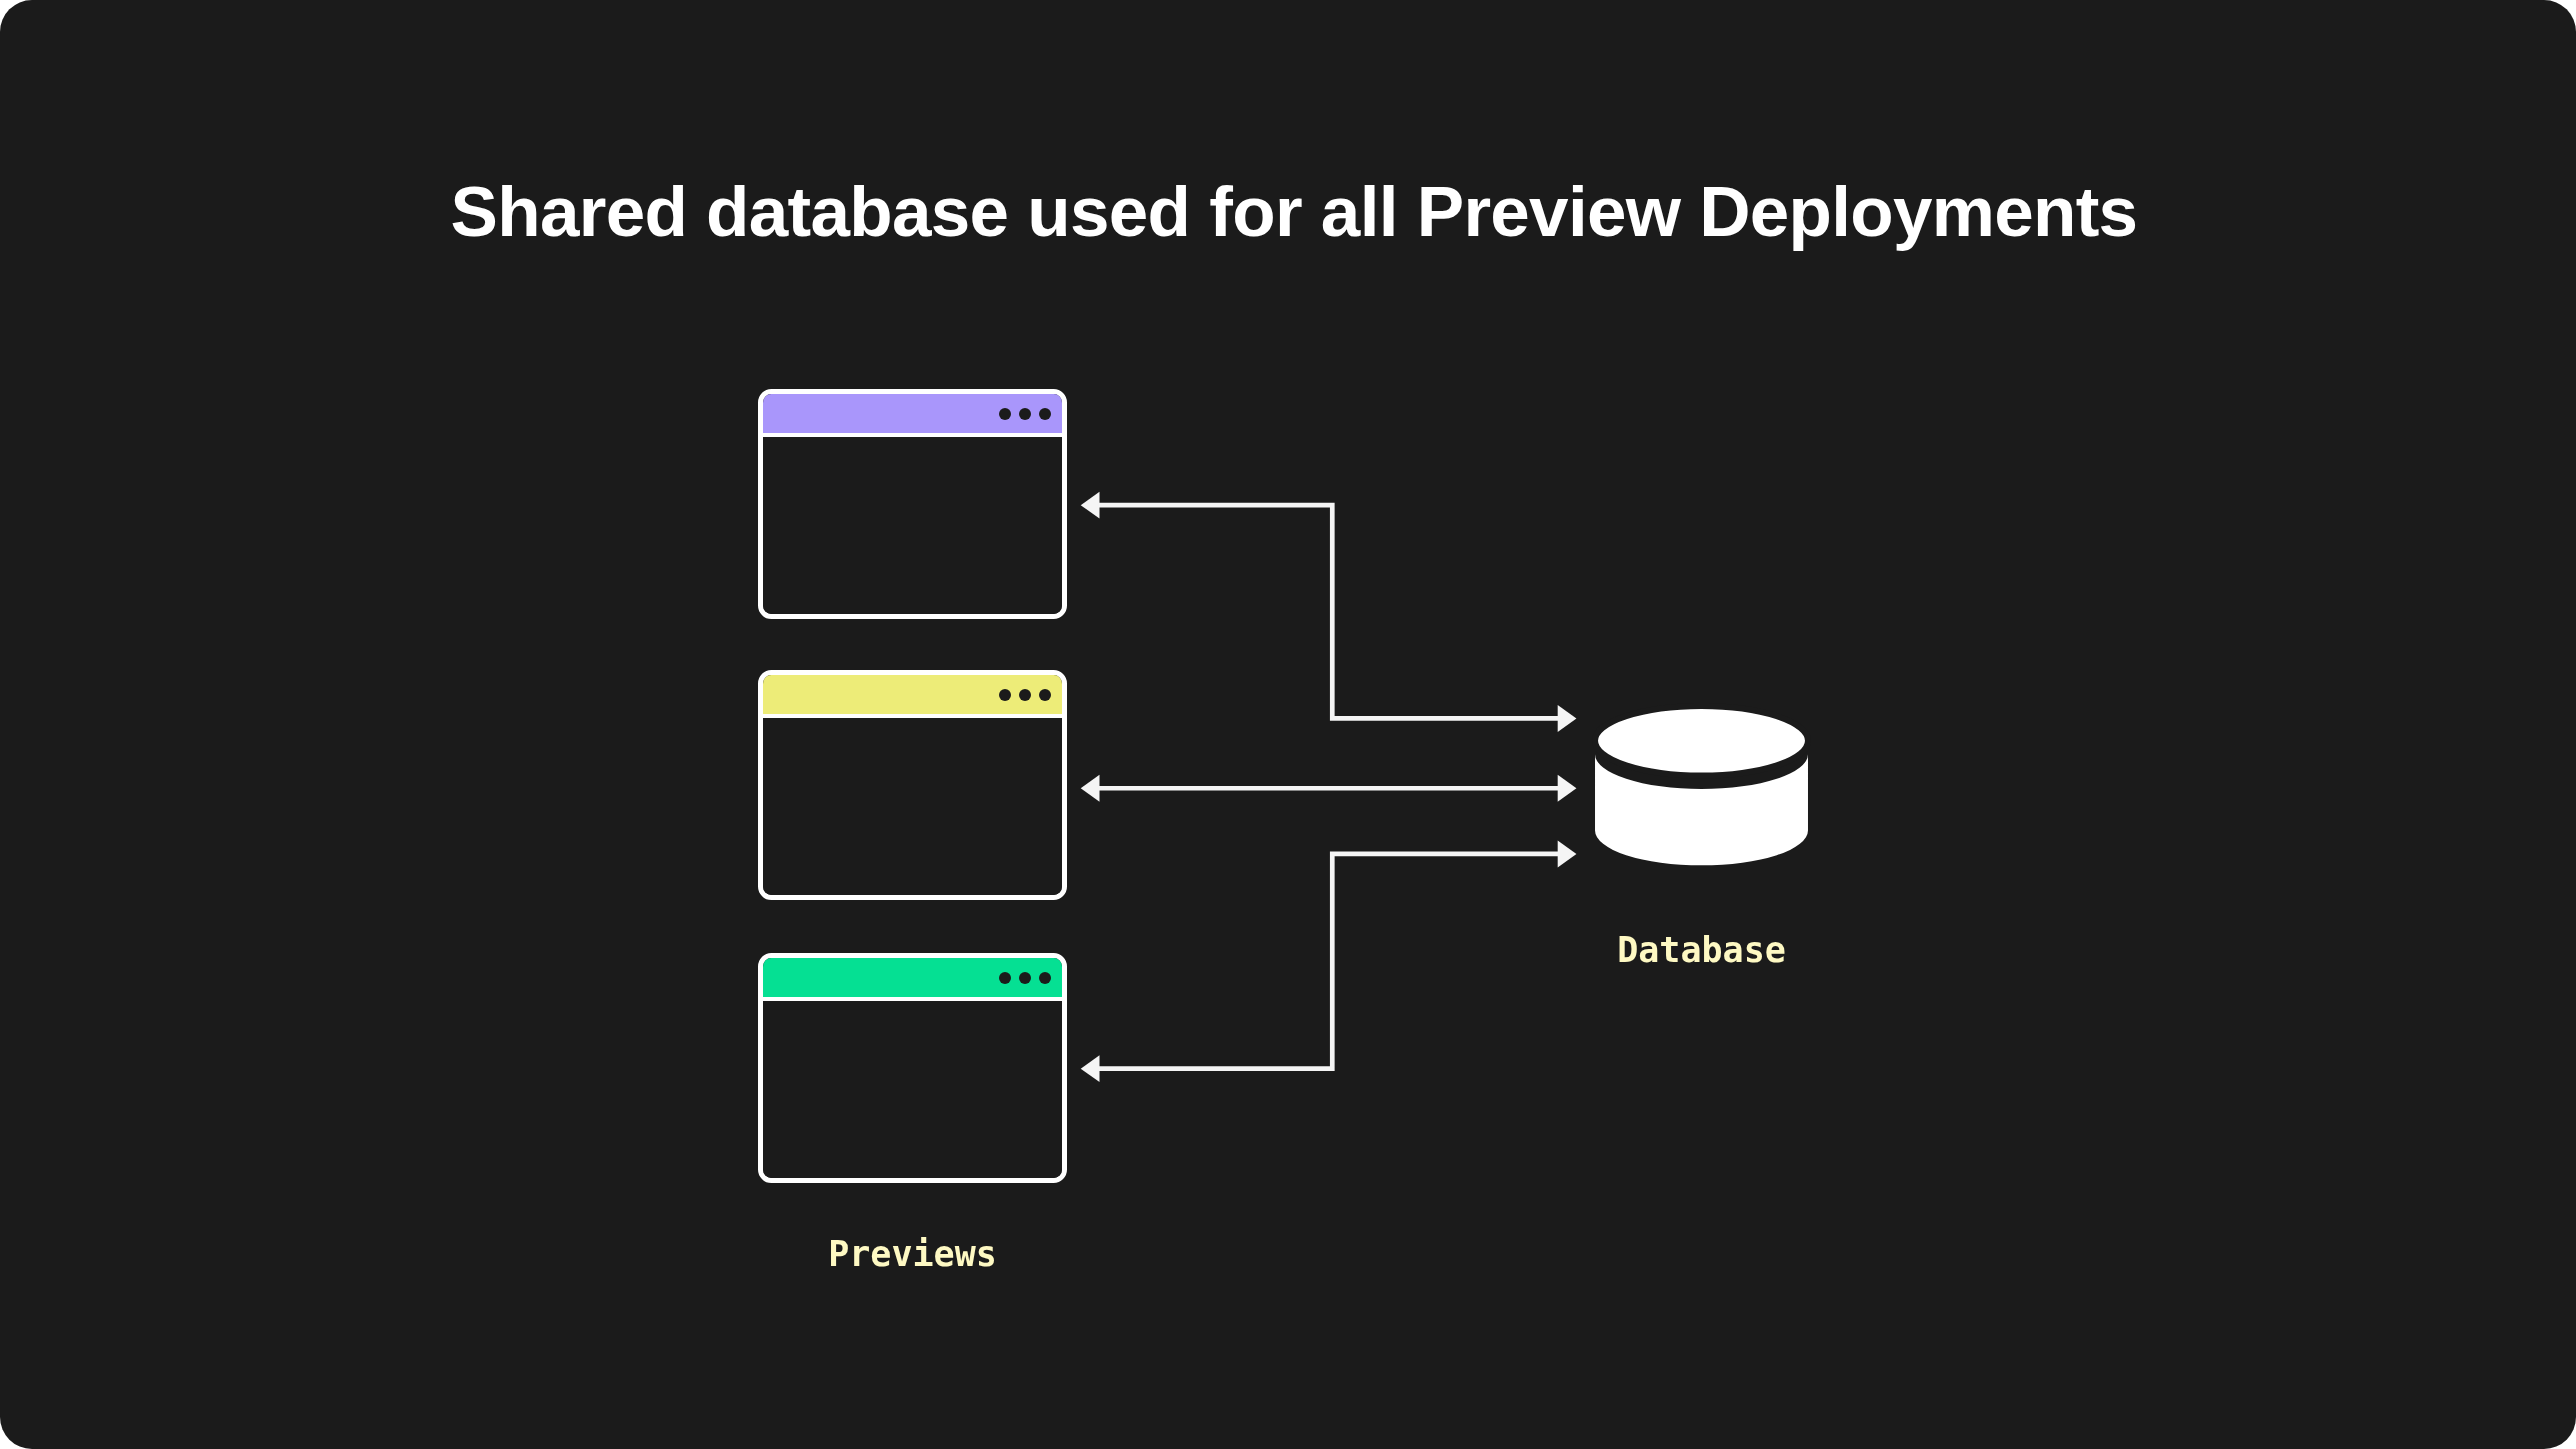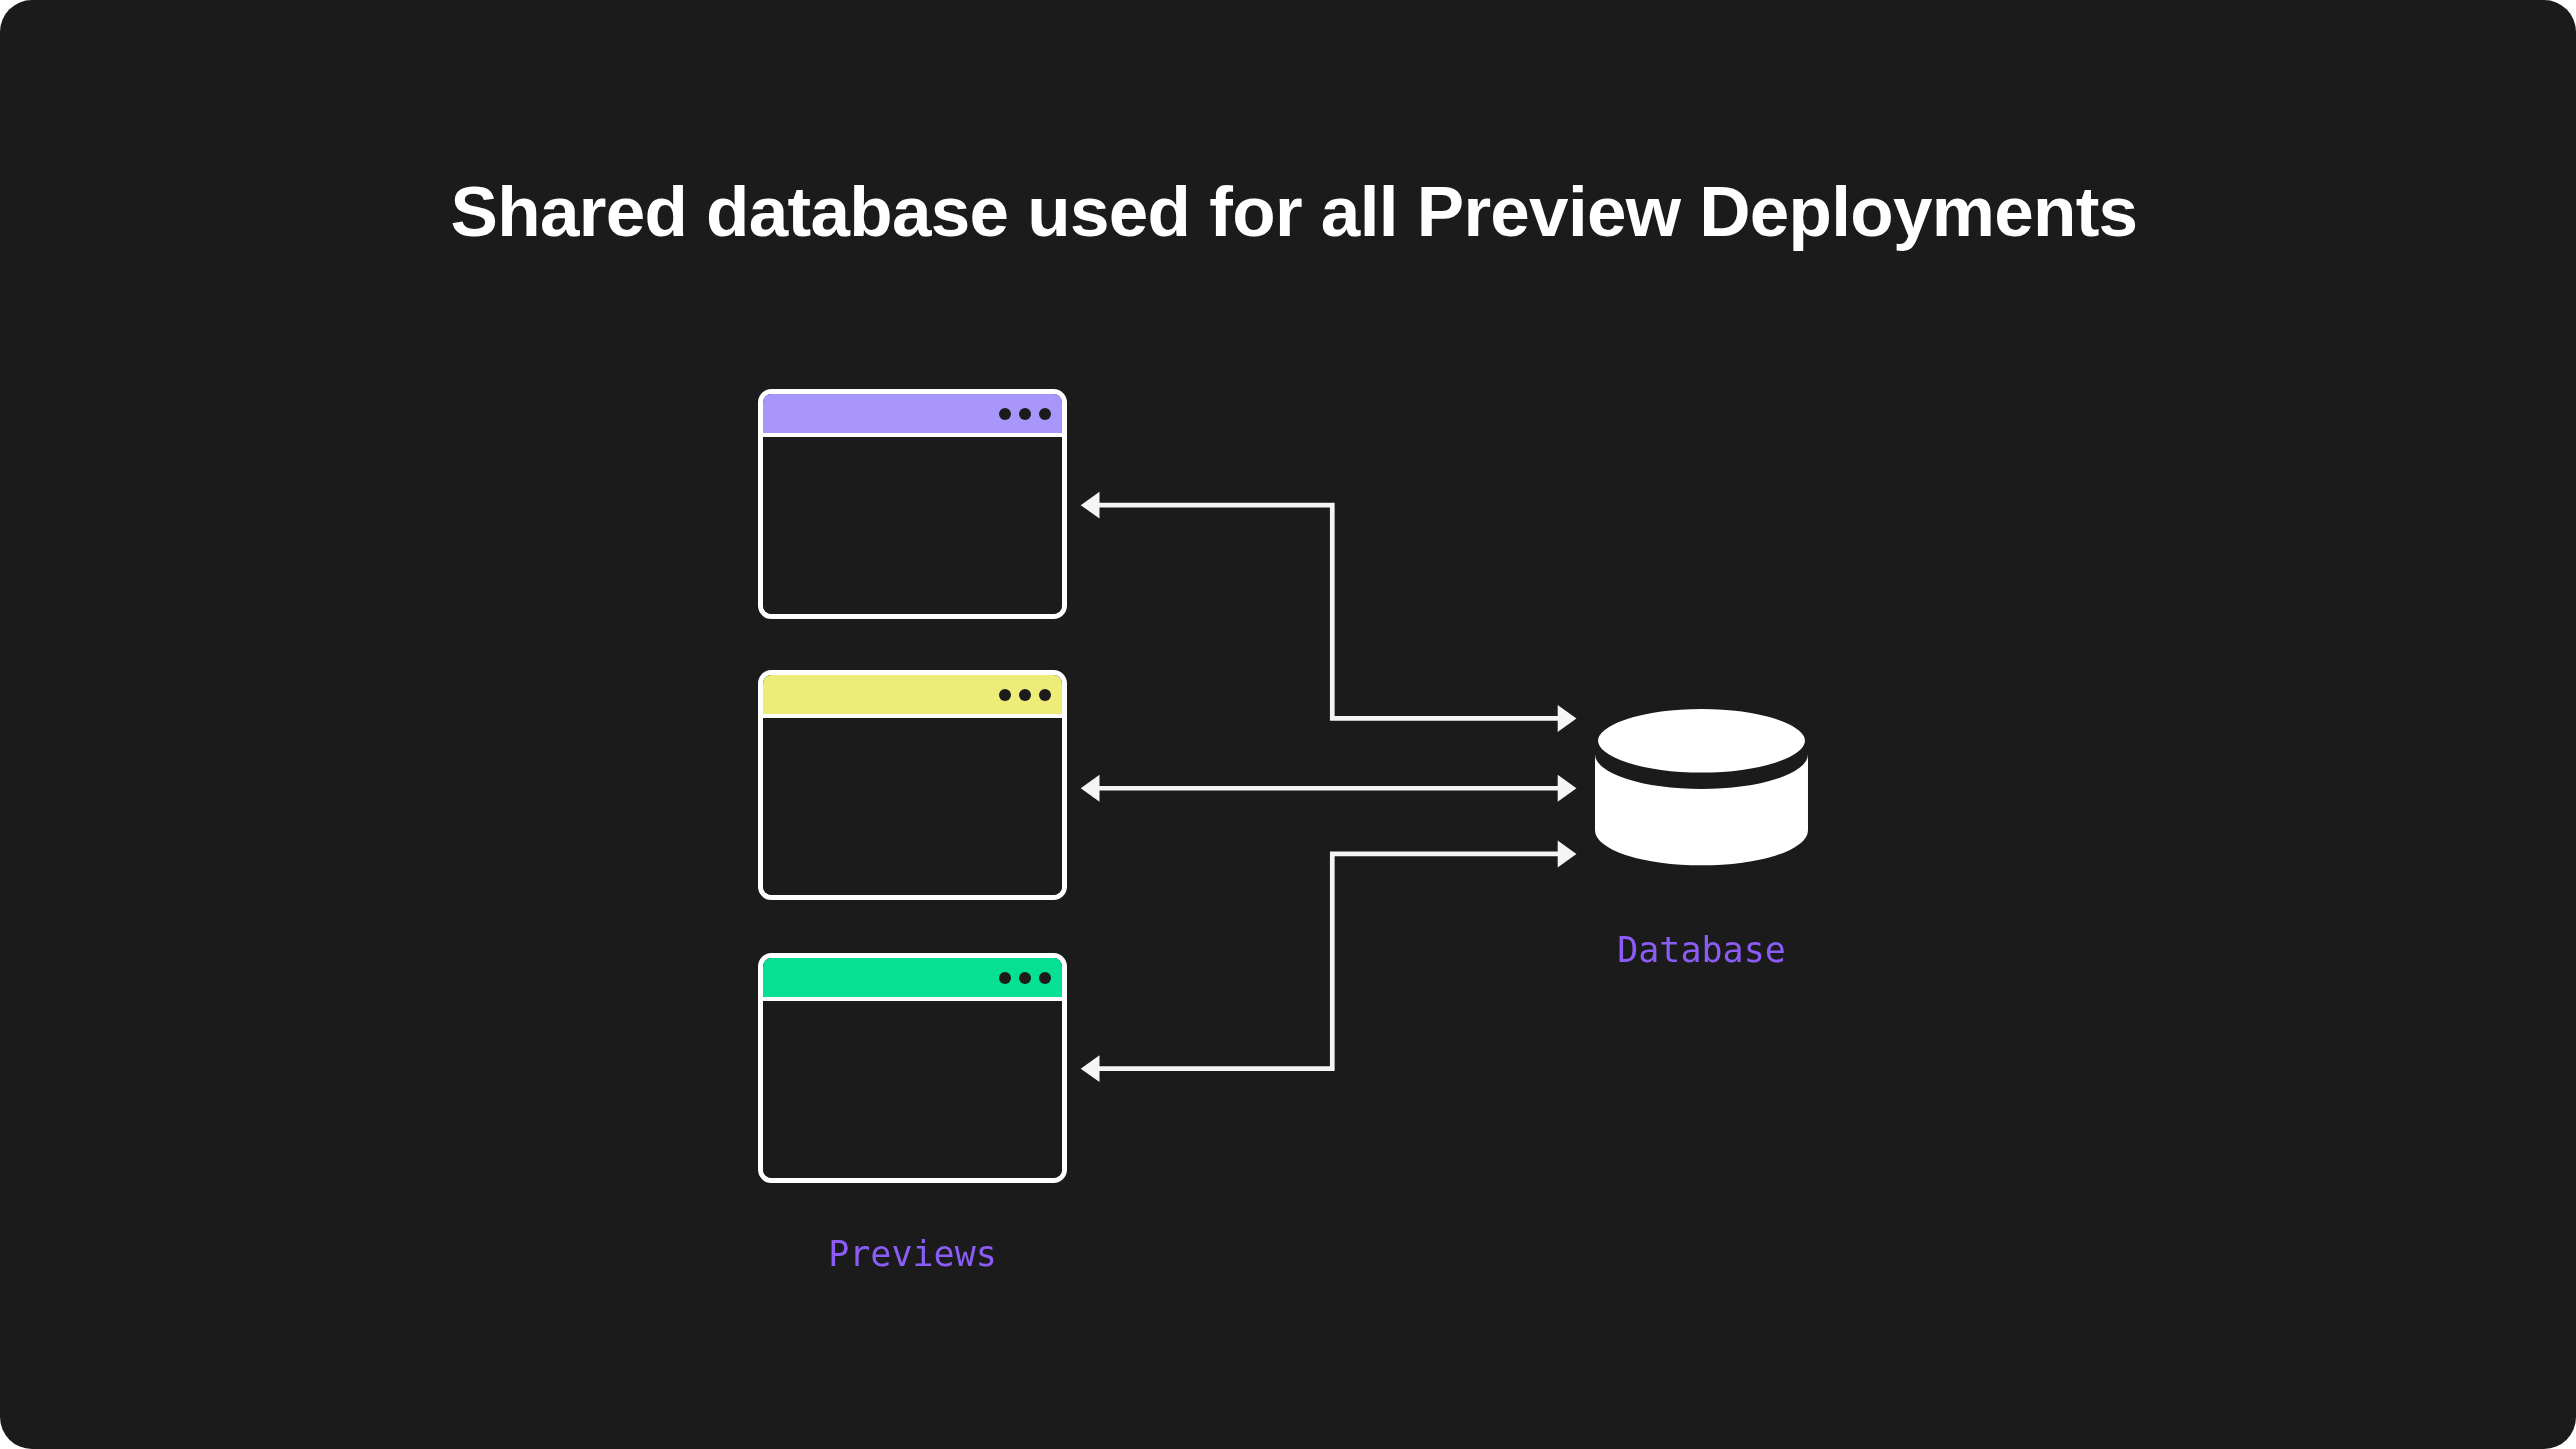--- a/index.html
+++ b/index.html
@@ -61,24 +61,24 @@
     height: 12px;
     border-radius: 50%;
     background: #1b1b1b;
   }
   .window-body { height: 181px; background: #1b1b1b; }
 
   .mono-label {
     position: absolute;
     width: 295px;
     text-align: center;
-    color: #8b5cf6;
+    color: #fef9c3;
     font-family: "DejaVu Sans Mono", monospace;
     font-size: 35px;
-    font-weight: 400;
+    font-weight: 700;
     letter-spacing: 0px;
   }
   #previews-label { left: 765px; top: 1234px; }
   #database-label { left: 1554px; top: 930px; }
 
   .arrows-layer, .db-layer {
     position: absolute;
     left: 0; top: 0;
     width: 2576px;
     height: 1449px;

